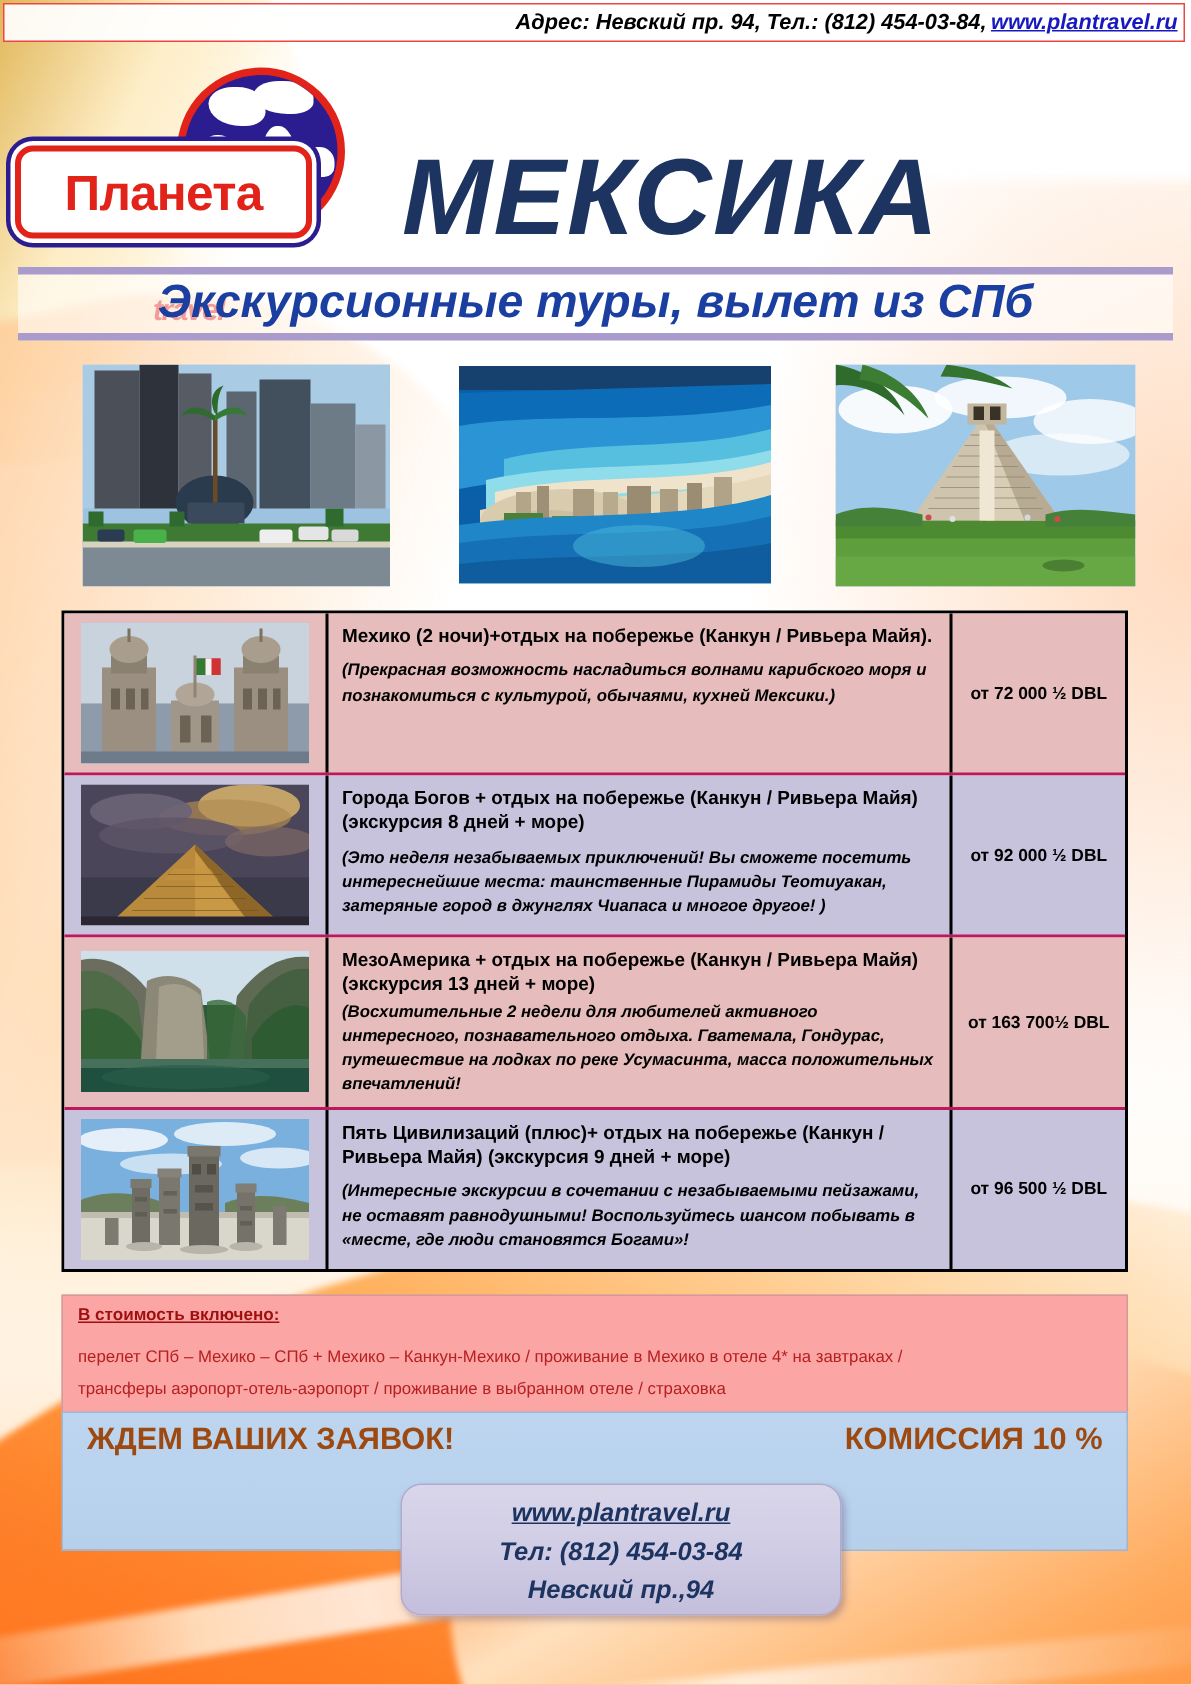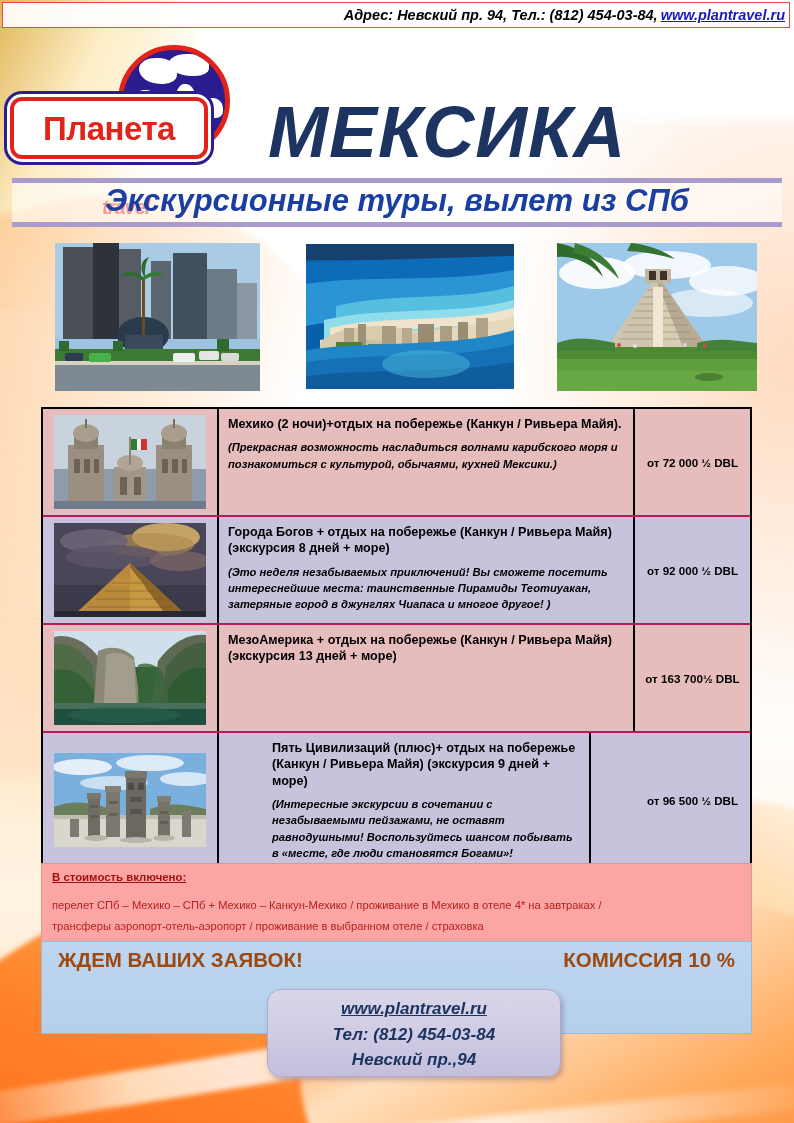--- a/index.html
+++ b/index.html
@@ -277,21 +277,21 @@
     width: 711px;
     border: 2px solid #000;
     box-sizing: border-box;
     background: #fff;
   }
   .row {
     display: flex;
     border-bottom: 2px solid #be185d;
     box-sizing: border-box;
   }
-  .row:last-child { border-bottom: none; gap: 44px; }
+  .row:last-child { border-bottom: none; }
   .row.pink  { background: #e6bcbc; }
   .row.lilac { background: #c7c3dd; }
 
   .cell-img {
     width: 176px;
     flex: 0 0 176px;
     border-right: 2px solid #000;
     box-sizing: border-box;
     display: flex;
     align-items: center;
@@ -673,20 +673,21 @@
               <path d="M152 38 C138 32 124 42 114 58 L114 74 L152 74 Z" fill="#2c5a30" opacity="0.85"></path>
               <path d="M84 34 C94 30 104 34 110 44 L110 72 L84 72 Z" fill="#37663a" opacity="0.8"></path>
               <rect y="72" width="152" height="22" fill="#1f4f3f"></rect>
               <rect y="72" width="152" height="6" fill="#6e8f7a" opacity="0.5"></rect>
               <ellipse cx="70" cy="84" rx="56" ry="8" fill="#2a5c4a" opacity="0.7"></ellipse>
             </svg>
           </div>
         </div>
         <div class="cell-desc">
           <p class="offer-title">МезоАмерика + отдых на побережье (Канкун / Ривьера Майя) (экскурсия 13 дней + море)</p>
+          <p class="offer-note">(Восхитительные 2 недели для любителей активного интересного, познавательного  отдыха. Гватемала, Гондурас, путешествие на лодках по реке Усумасинта, масса положительных впечатлений!</p>
         </div>
         <div class="cell-price">
           <span class="price-text">от 163 700½ DBL</span>
         </div>
       </div>
 
       <div class="row lilac">
         <div class="cell-img">
           <div class="thumb">
             <svg class="photo" viewBox="0 0 152 94" preserveAspectRatio="none">

